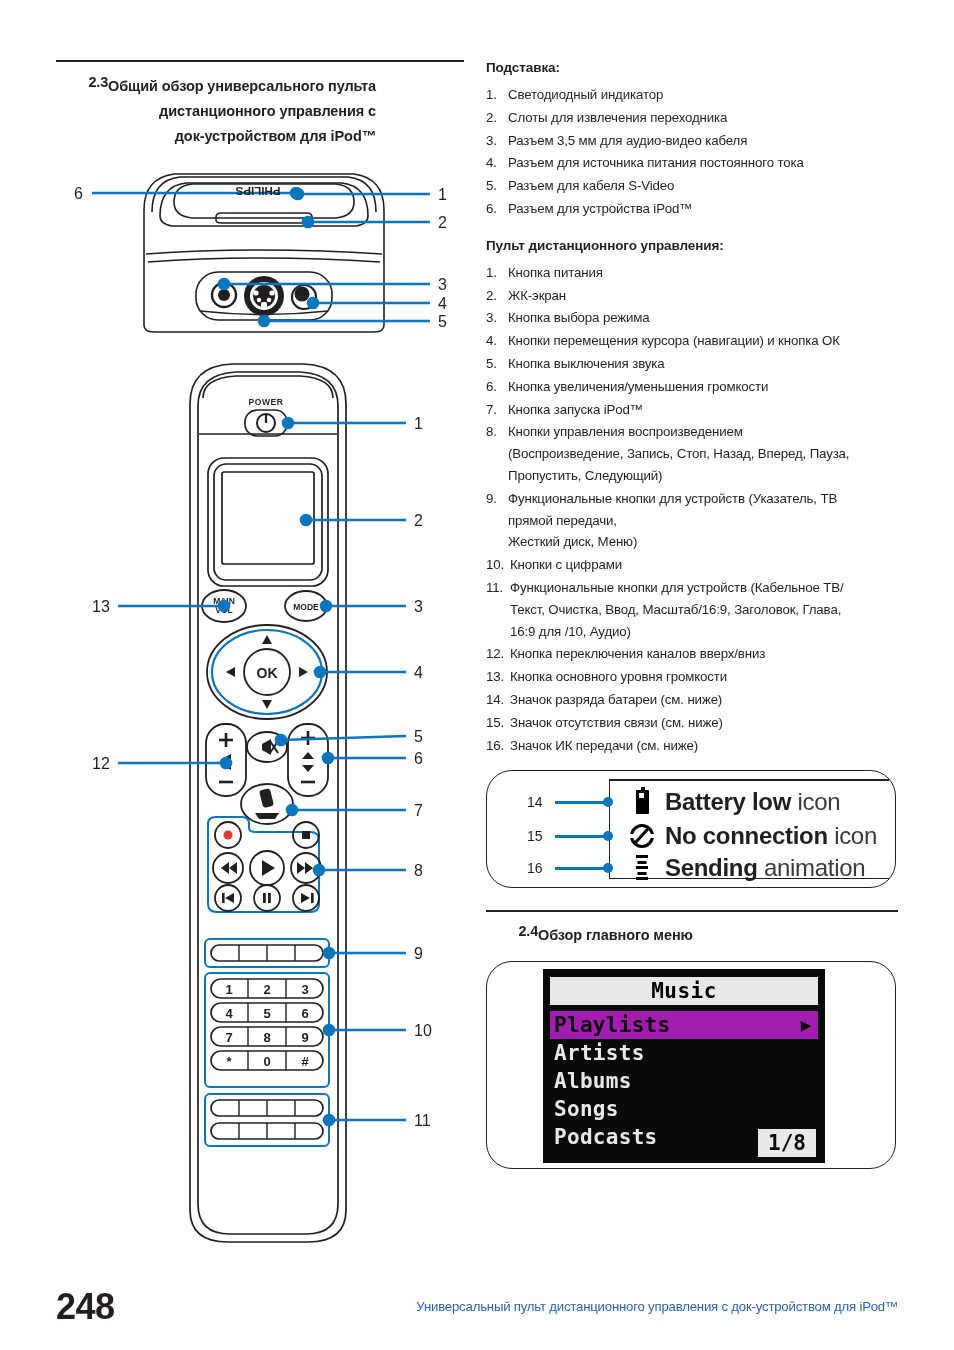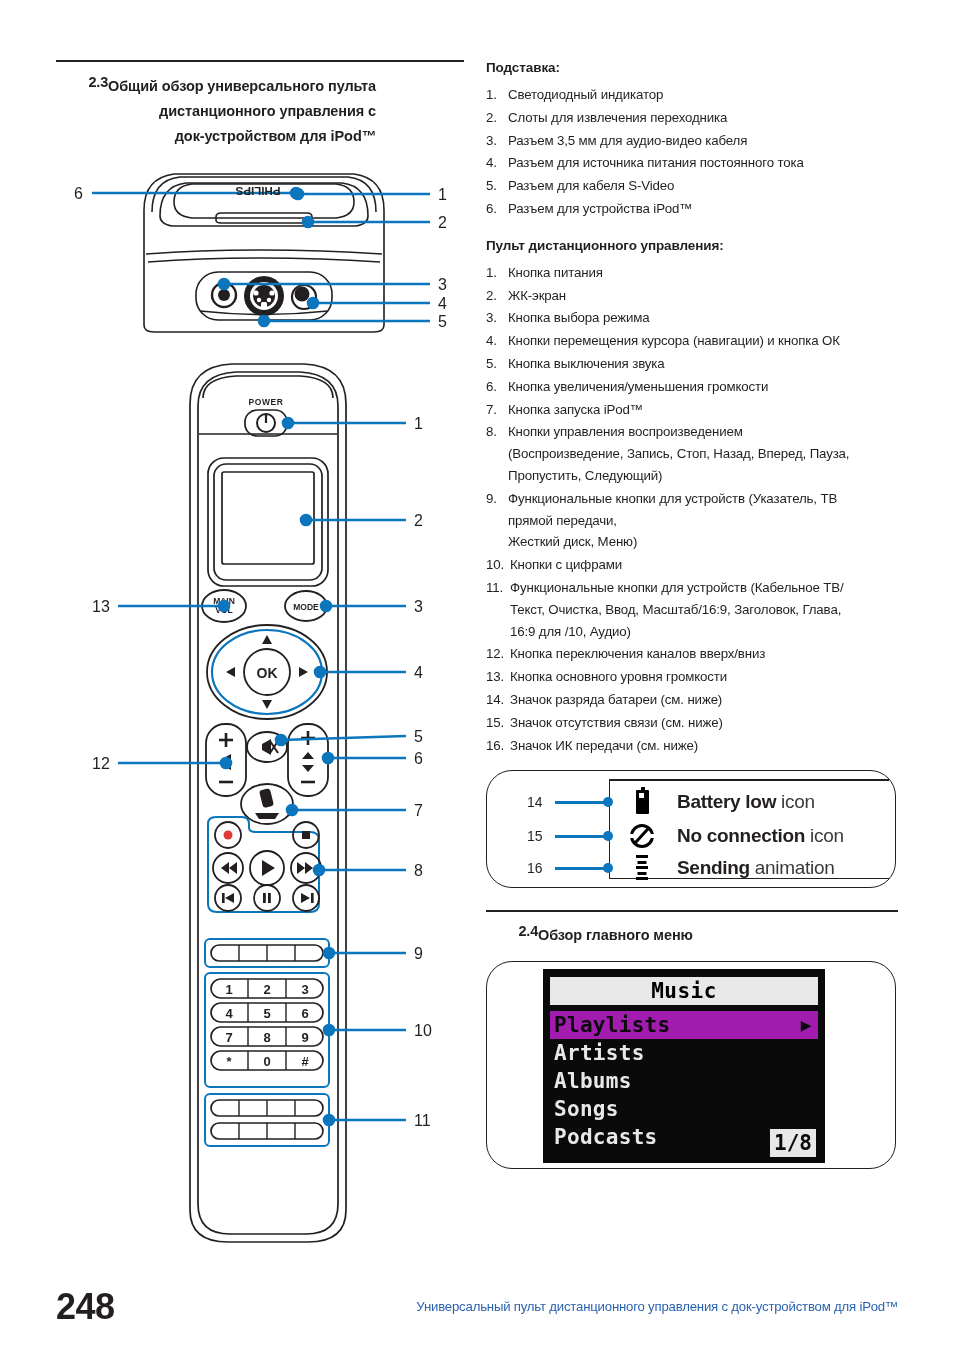--- a/index.html
+++ b/index.html
@@ -139,22 +139,22 @@
   .icon-row .glyph {
     position: absolute;
     left: 140px;
     width: 30px;
     display: flex;
     align-items: center;
     justify-content: center;
   }
   .icon-row .lbl {
     position: absolute;
-    left: 190px;
-    font-size: 19px;
+    left: 178px;
+    font-size: 24px;
     letter-spacing: -0.3px;
     white-space: nowrap;
   }
   .icon-row .lbl b { font-weight: bold; }
   .icon-row .lbl span { color: #3a3a3a; }
 
   
   .bat {
     position: relative;
     width: 13px; height: 24px;
@@ -278,21 +278,21 @@
     font-size: 18px;
     line-height: 1;
   }
   .lcd-badge {
     position: absolute;
     right: 2px; bottom: 0px;
     background: #e8e8e8;
     color: #0a0a0a;
     font-size: 21px;
     font-weight: bold;
-    padding: 0 4px;
+    padding: 0 10px;
     line-height: 28px;
   }
 
   
   .diagram { position: absolute; }
   .dock-wrap { left: 56px; top: 150px; width: 408px; height: 185px; }
   .remote-wrap { left: 56px; top: 358px; width: 408px; height: 890px; }
 
   
   .pagenum {

